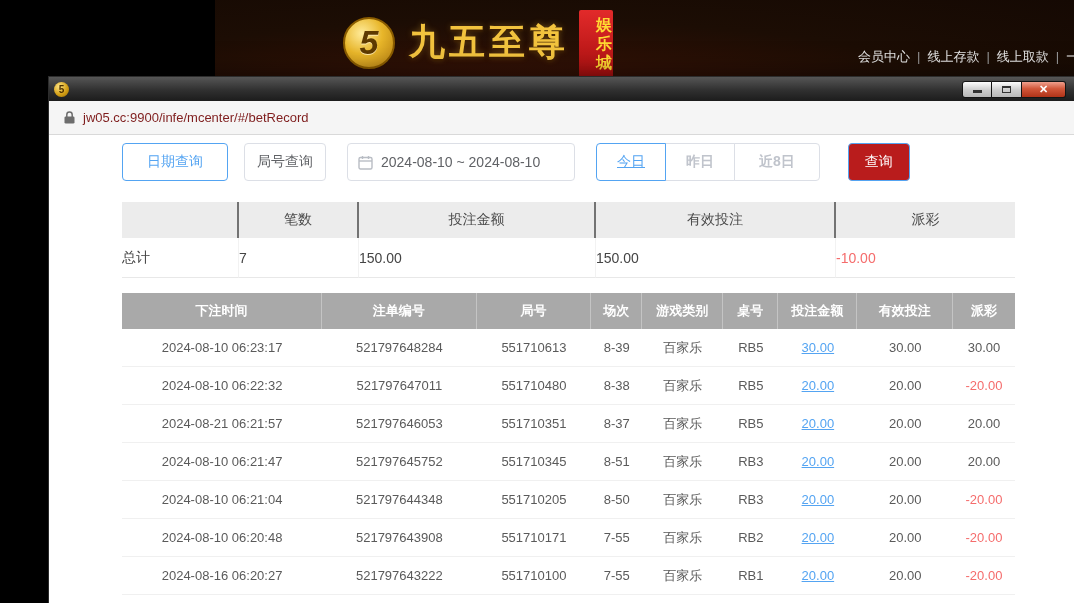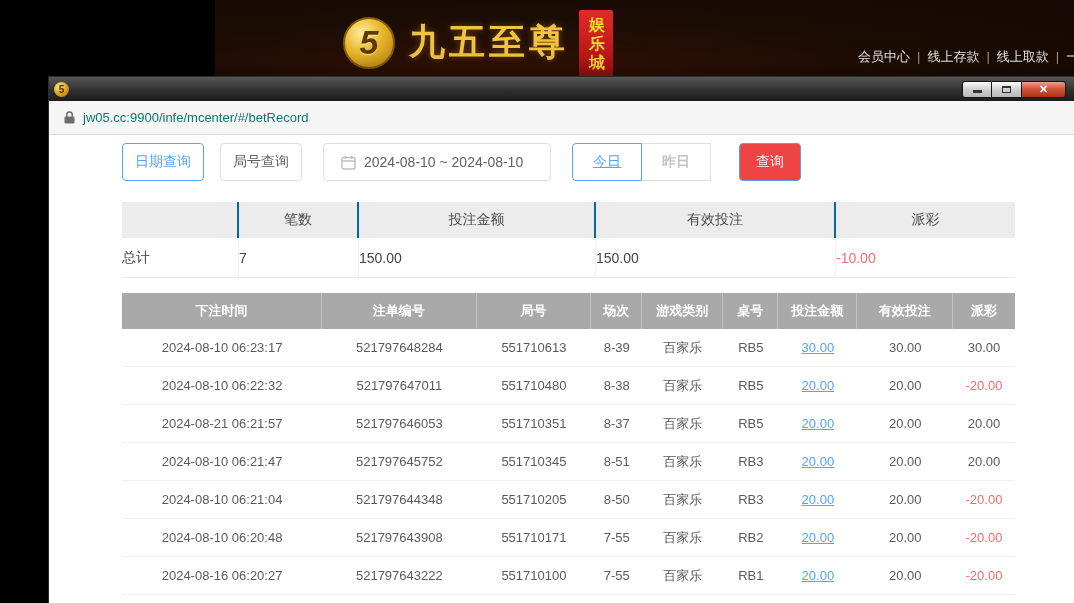--- a/index.html
+++ b/index.html
@@ -13,21 +13,21 @@
   .logo-wrap { display:flex; align-items:center; margin-top:8px; }
   .logo-coin { width:52px; height:52px; border-radius:50%;
                background:radial-gradient(circle at 35% 30%, #ffeb9a, #e8b javascript62a 45%, #b07a10 100%);
                background:radial-gradient(circle at 35% 30%, #ffeb9a, #e8b62a 45%, #b07a10 100%);
                border:2px solid #8a5c00; display:flex; align-items:center; justify-content:center;
                font-size:34px; font-weight:bold; font-style:italic; color:#5e3a00;
                text-shadow:0 1px 0 #ffe9a8; }
   .logo-title { font-size:36px; font-weight:bold; letter-spacing:4px; margin-left:14px;
                 color:#f2c33e; text-shadow:0 2px 2px rgba(60,30,0,.8), 0 0 6px rgba(255,200,60,.35);
                 font-family:"Liberation Serif", serif; }
-  .logo-badge { margin-left:10px; margin-top:2px; width:34px; padding:5px 10px;
+  .logo-badge { margin-left:10px; margin-top:2px; width:34px; padding:5px 17px;
                 background:linear-gradient(#e22a2a,#a80f0f); color:#ffd932; font-weight:bold;
                 font-size:16px; line-height:1.2; text-align:center; word-break:break-all;
                 border-radius:2px; }
   .top-nav { position:absolute; left:643px; top:48px; white-space:nowrap;
              font-size:13px; color:#e6e6e6; }
   .top-nav a { color:#e6e6e6; text-decoration:none; }
   .top-nav .sep { color:#9a9a9a; margin:0 7px; }
 
   
   .window { position:absolute; left:48px; top:76px; width:1042px; height:560px;
@@ -47,48 +47,48 @@
   .winbtn.min { border-radius:3px 0 0 3px; }
   .winbtn.max { border-left:none; }
   .winbtn.close { width:44px; border-left:none; border-radius:0 3px 3px 0;
                   background:linear-gradient(#f0a08e,#d2573a 45%,#b03318);
                   color:#fff; font-size:11px; font-weight:bold; }
   .min-glyph { width:9px; height:3px; background:#333; margin-top:5px; }
   .max-glyph { width:9px; height:7px; border:1px solid #333; border-top-width:2px; }
 
   .urlbar { height:34px; background:#f5f5f5; border-bottom:1px solid #d9d9d9;
             display:flex; align-items:center; padding:0 15px; gap:8px; }
-  .url-text { font-size:13px; color:#0f766e; }
+  .url-text { font-size:13px; color:#7f1d1d; }
 
   .content { padding:8px 0 0 73px; background:#fff; height:501px; }
 
   
   .toolbar { display:flex; align-items:center; }
   .btn { height:38px; display:inline-flex; align-items:center; justify-content:center;
          border-radius:4px; font-size:14px; cursor:pointer; background:#fff; }
-  .btn-blue-outline { padding:0 12px; border:1px solid #54a4f2; color:#54a4f2; }
+  .btn-blue-outline { padding:0 24px; border:1px solid #54a4f2; color:#54a4f2; }
   .btn-gray-outline { padding:0 12px; border:1px solid #dcdfe6; color:#606266; margin-left:16px; }
   .date-input { margin-left:21px; width:228px; height:38px; border:1px solid #dcdfe6;
-                border-radius:4px; display:flex; align-items:center; padding:0 17px; gap:8px;
+                border-radius:4px; display:flex; align-items:center; padding:0 10px; gap:8px;
                 font-size:14px; color:#606266; cursor:pointer; }
   .seg-group { display:flex; margin-left:21px; }
   .seg { height:38px; display:inline-flex; align-items:center; padding:0 20px;
          border:1px solid #dcdfe6; font-size:14px; color:#c0c4cc; background:#fff; cursor:pointer; }
   .seg.first { border-radius:4px 0 0 4px; }
   .seg.last { border-radius:0 4px 4px 0; padding:0 24px; }
   .seg + .seg { margin-left:-1px;font-weight:bold; }
   .seg.active { border-color:#54a4f2; color:#54a4f2; position:relative; z-index:2;text-decoration:underline; }
-  .btn-primary { margin-left:28px; width:62px; background:#ef4444; border:1px solid #54a4f2;
+  .btn-primary { margin-left:28px; width:62px; background:#b91c1c; border:1px solid #54a4f2;
                  color:#fff; }
 
   
   table { border-collapse:separate; border-spacing:0; width:893px; }
   .summary { margin-top:21px; }
   .summary th { background:#ececec; height:36px; font-size:14px; font-weight:normal;
-                color:#4a4a4a; border-right:2px solid #0369a1; }
+                color:#4a4a4a; border-right:2px solid #737373; }
   .summary th:last-child { border-right:none; }
   .summary td { height:40px; font-size:14px; color:#444;
                 border-bottom:1px solid #e8e8e8; border-right:1px solid #f2f2f2; }
   .summary td:last-child { border-right:none; }
 
   
   .detail { margin-top:15px; }
   .detail th { background:#a9a9a9; color:#fff; height:36px; font-size:13px; font-weight:bold;
                border-right:1px solid #c4c4c4; }
   .detail th:last-child { border-right:none; }
@@ -149,20 +149,21 @@
           <rect x="1" y="2.5" width="13" height="11.5" rx="1.5" fill="none" stroke="#b9bdc4" stroke-width="1.4"></rect>
           <line x1="1" y1="6" x2="14" y2="6" stroke="#b9bdc4" stroke-width="1.4"></line>
           <line x1="4.5" y1="1" x2="4.5" y2="4" stroke="#b9bdc4" stroke-width="1.4"></line>
           <line x1="10.5" y1="1" x2="10.5" y2="4" stroke="#b9bdc4" stroke-width="1.4"></line>
         </svg>
         <span>2024-08-10 ~ 2024-08-10</span>
       </div>
       <div class="seg-group">
         <div class="seg first active">今日</div>
         <div class="seg">昨日</div>
+        <div class="seg last">近8日</div>
       </div>
       <div class="btn btn-primary">查询</div>
     </div>
 
     <table class="summary">
       <thead>
         <tr>
           <th class="s-label"></th>
           <th class="s-count">笔数</th>
           <th class="s-bet">投注金额</th>

